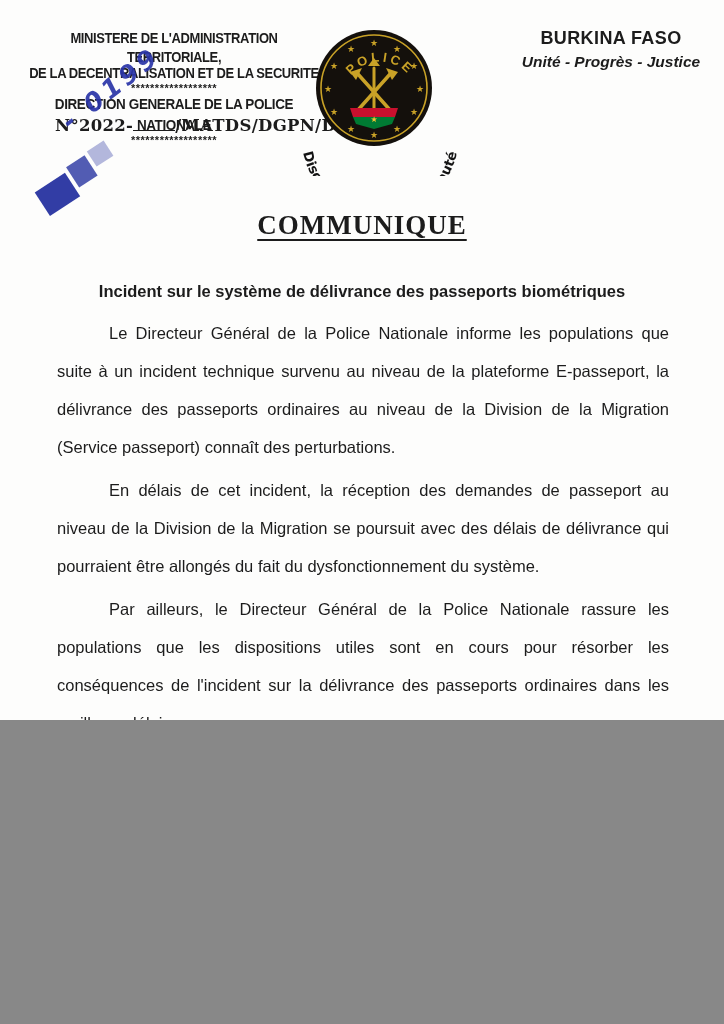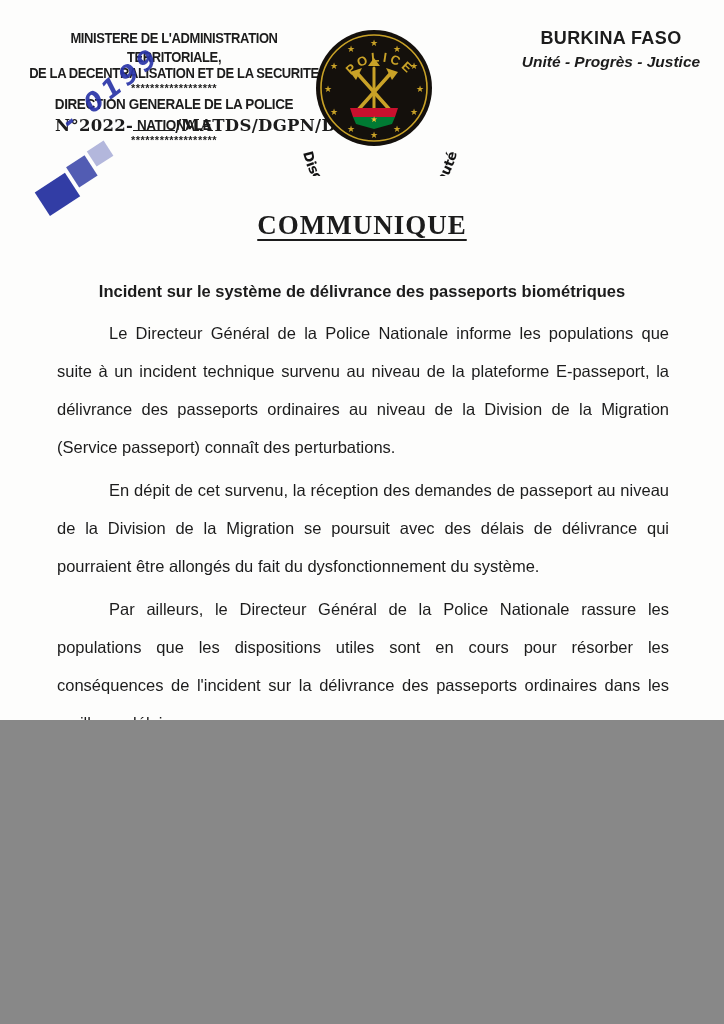--- a/index.html
+++ b/index.html
@@ -136,21 +136,21 @@
   <div class="hdr-right">
     <div class="country">BURKINA FASO</div>
     <div class="motto">Unité - Progrès - Justice</div>
   </div>
 
   <div class="doc-title">COMMUNIQUE</div>
   <div class="doc-subject">Incident sur le système de délivrance des passeports biométriques</div>
 
   <div class="body-text">
     <p>Le Directeur Général de la Police Nationale informe les populations que suite à un incident technique survenu au niveau de la plateforme E-passeport, la délivrance des passeports ordinaires au niveau de la Division de la Migration (Service passeport) connaît des perturbations.</p>
-    <p>En dépit de cet survenu, la réception des demandes de passeport au niveau de la Division de la Migration se poursuit avec des délais de délivrance qui pourraient être allongés du fait du dysfonctionnement du système.</p>
+    <p>En délais de cet incident, la réception des demandes de passeport au niveau de la Division de la Migration se poursuit avec des délais de délivrance qui pourraient être allongés du fait du dysfonctionnement du système.</p>
     <p>Par ailleurs, le Directeur Général de la Police Nationale rassure les populations que les dispositions utiles sont en cours pour résorber les conséquences de l'incident sur la délivrance des passeports ordinaires dans les meilleurs délais.</p>
   </div>
 
   <div class="date-line">Ouagadougou, le</div>
   <div class="date-stamp">0 8 JAN 2022</div>
 
   <div class="stamp-wrap">
     <svg width="290" height="180" viewBox="0 0 290 180">
       <defs>
         <path id="stampTop" d="M 22 105 A 88 66 0 0 1 198 105" fill="none"></path>

